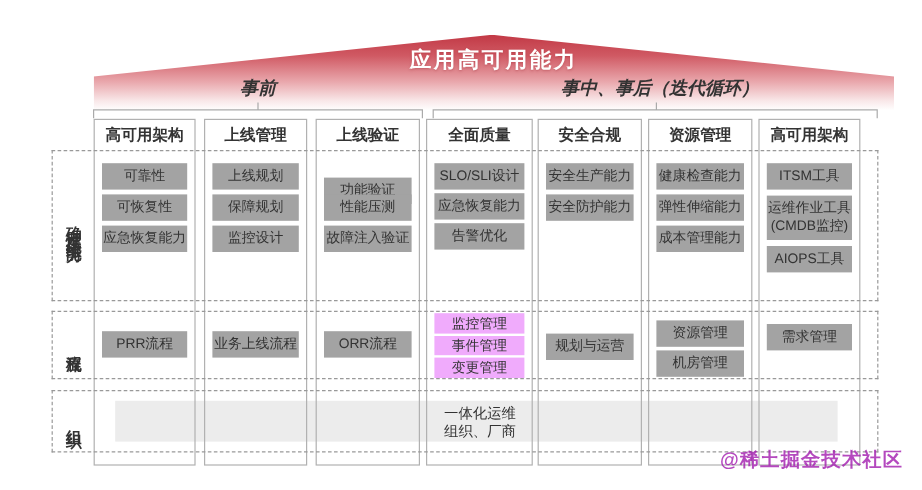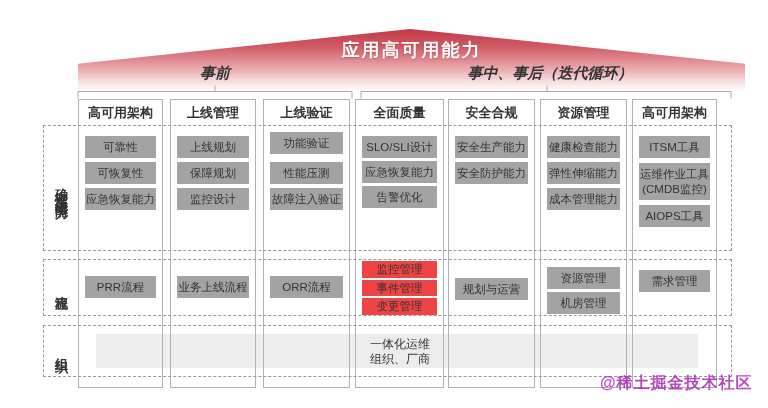--- a/index.html
+++ b/index.html
@@ -27,21 +27,21 @@
   .c4{left:355px;width:89px} .c5{left:448px;width:87px} .c6{left:540px;width:87px}
   .c7{left:632px;width:85px}
   .col-header { height:26px; line-height:26px; text-align:center;
     font-weight:bold; font-size:13px; color:#333; }
 
   
   .cell { position:absolute; left:6px; right:6px; background:#a3a3a3; color:#333;
     font-size:11.5px; display:flex; align-items:center; justify-content:center;
     text-align:center; white-space:pre-line; line-height:1.25; }
   .stack3 { position:absolute; left:6px; right:6px; display:flex; flex-direction:column; gap:2px; }
-  .stack3 .mini { flex:1; background:#ef4444; font-size:11.5px; display:flex;
+  .stack3 .mini { flex:1; background:#f0abfc; font-size:11.5px; display:flex;
     align-items:center; justify-content:center; }
 
   
   .rowband { position:absolute; left:43px; width:689px; box-sizing:border-box;
     border:1px dashed #999; z-index:3; pointer-events:none; }
   .r1{top:125px;height:126px} .r2{top:259px;height:57px} .r3{top:325px;height:52px}
   .rowlabel { position:absolute; left:44px; width:34px; z-index:4;
     display:flex; align-items:center; justify-content:center;
     writing-mode:vertical-rl; text-orientation:upright;
     font-weight:bold; font-size:13px; letter-spacing:3px; color:#333; }
@@ -87,21 +87,21 @@
   <div class="col c2">
     <div class="col-header">上线管理</div>
     <div class="cell" style="top:36px;height:22px">上线规划</div>
     <div class="cell" style="top:62px;height:22px">保障规划</div>
     <div class="cell" style="top:88px;height:22px">监控设计</div>
     <div class="cell" style="top:176px;height:22px">业务上线流程</div>
   </div>
 
   <div class="col c3">
     <div class="col-header">上线验证</div>
-    <div class="cell" style="top:32px;height:22px">功能验证</div>
+    <div class="cell" style="top:48px;height:22px">功能验证</div>
     <div class="cell" style="top:62px;height:22px">性能压测</div>
     <div class="cell" style="top:88px;height:22px">故障注入验证</div>
     <div class="cell" style="top:176px;height:22px">ORR流程</div>
   </div>
 
   <div class="col c4">
     <div class="col-header">全面质量</div>
     <div class="cell" style="top:36px;height:22px">SLO/SLI设计</div>
     <div class="cell" style="top:61px;height:22px">应急恢复能力</div>
     <div class="cell" style="top:86px;height:22px">告警优化</div>

